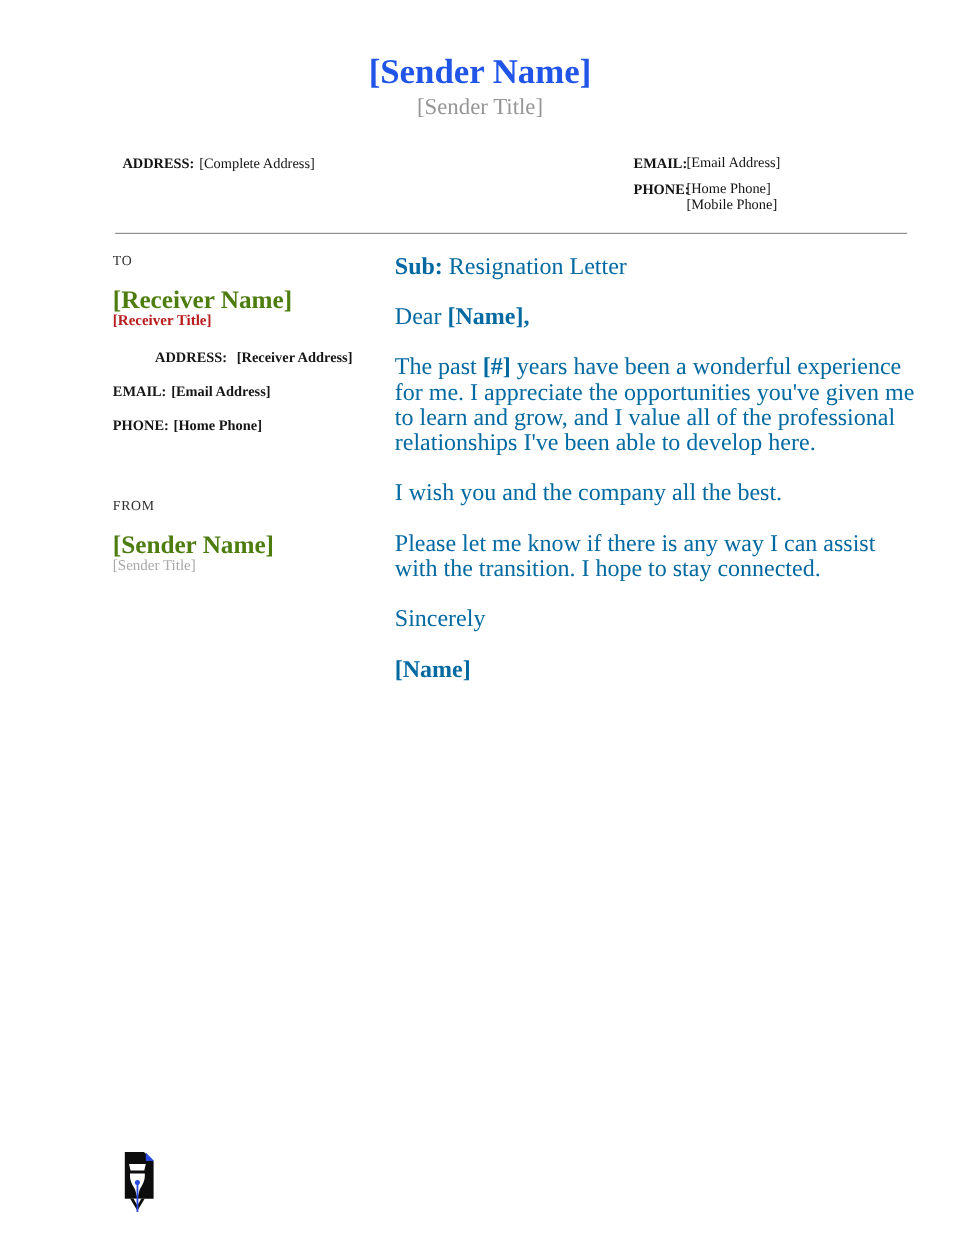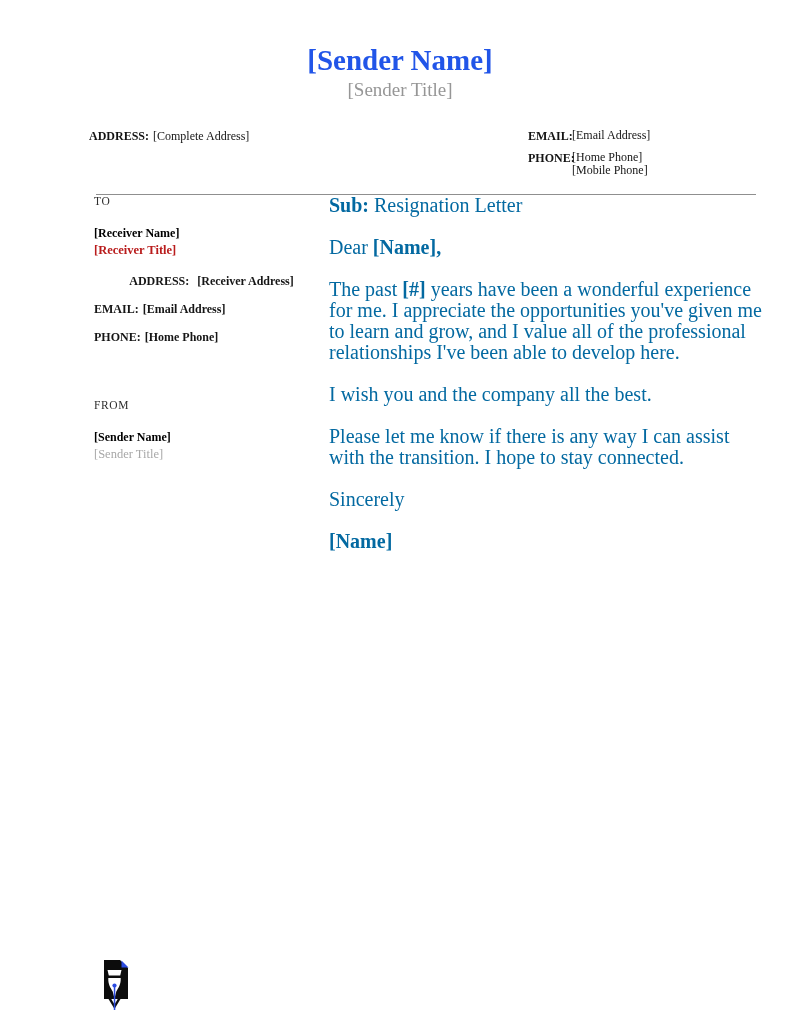--- a/index.html
+++ b/index.html
@@ -13,38 +13,38 @@
     font-family: "Liberation Serif", "DejaVu Serif", serif;
     color: #141414;
     overflow: hidden;
   }
   
   .letter-head { text-align: center; padding-top: 44px; }
   .sender-name { font-size: 29px; font-weight: bold; color: #2155e8; line-height: 32px; }
   .sender-title { font-size: 19px; color: #969696; line-height: 22px; margin-top: 3px; }
 
   .contact-row { position: relative; margin-top: 26px; font-size: 12px; height: 48px; }
-  .contact-left { position: absolute; left: 63px; top: 2px; }
+  .contact-left { position: absolute; left: 76px; top: 2px; }
   .contact-right { position: absolute; left: 502px; top: 2px; }
   .crow { display: flex; }
   .crow + .crow { margin-top: 7px; }
   .clabel { font-weight: bold; width: 44px; flex: 0 0 auto; }
   .cvalue { line-height: 13px; }
   .lbl { font-weight: bold; }
   .val { margin-left: 4px; }
 
   .divider { border: none; border-top: 1px solid #8f8f8f; width: 660px; margin: 19px 0 0 70px; }
 
   
-  .main { display: flex; padding-left: 68px; font-family: Liberation Serif, serif; }
+  .main { display: flex; margin-top: 17px; padding-left: 68px; font-family: Liberation Serif, serif; }
   .col-left { width: 235px; flex: 0 0 auto; font-size: 12px; }
   .col-right { width: 435px; flex: 0 0 auto; font-size: 20px; line-height: 21px; color: #0369a1; }
 
   .block-heading { font-size: 11.5px; letter-spacing: 0.6px; color: #2e2e2e; }
-  .contact-name { font-size: 12px; font-weight: bold; color: #000000; margin-top: 17px; line-height: 18px; }
+  .contact-name { font-size: 21px; font-weight: bold; color: #4d7c0f; margin-top: 17px; line-height: 18px; }
   .contact-title-bold { font-size: 12.5px; font-weight: bold; color: #b91c1c; margin-top: 1px; }
   .contact-title-reg { font-size: 12.5px; color: #a8a8a8; margin-top: 1px; }
   .info-line { margin-top: 13px; font-weight: bold; font-size: 12px; color: #161616; }
   .info-line.first { margin-top: 16px; text-align: center; }
   .wide-gap { margin-left: 8px; }
   .from-heading { margin-top: 54px; }
 
   .para { margin-bottom: 21px; }
   .b { font-weight: bold; }
   .sig { font-weight: bold; }

